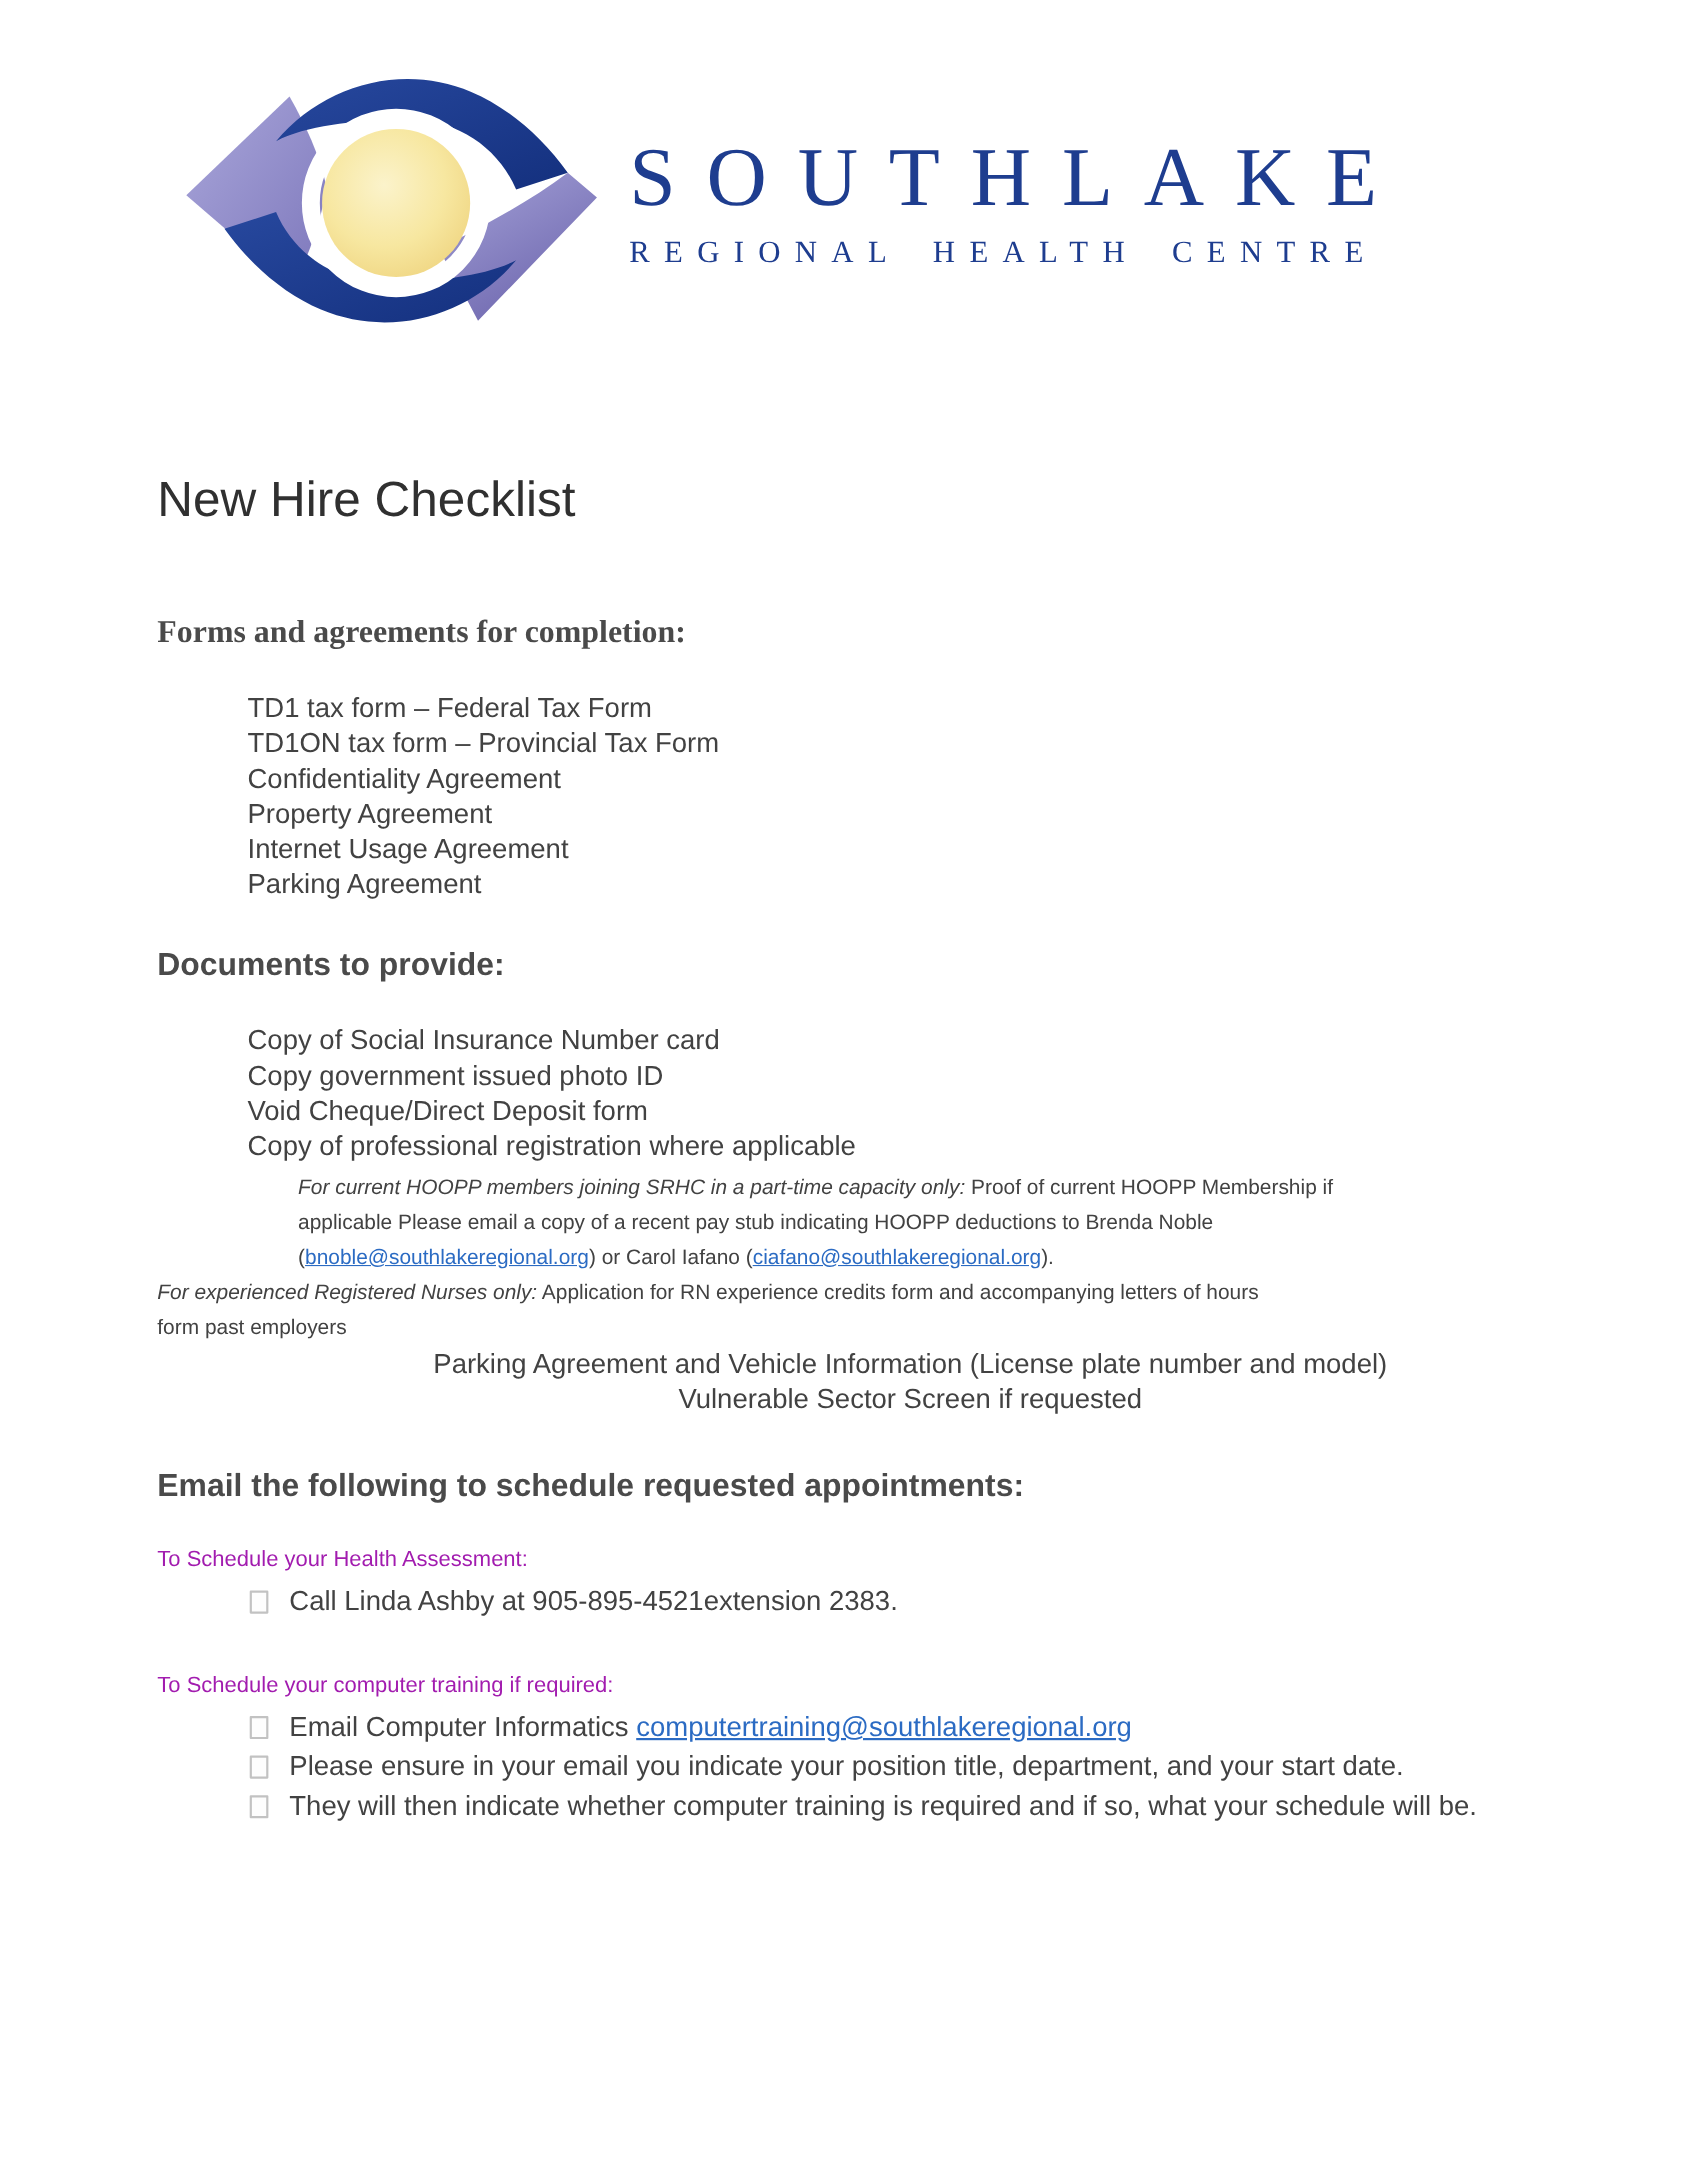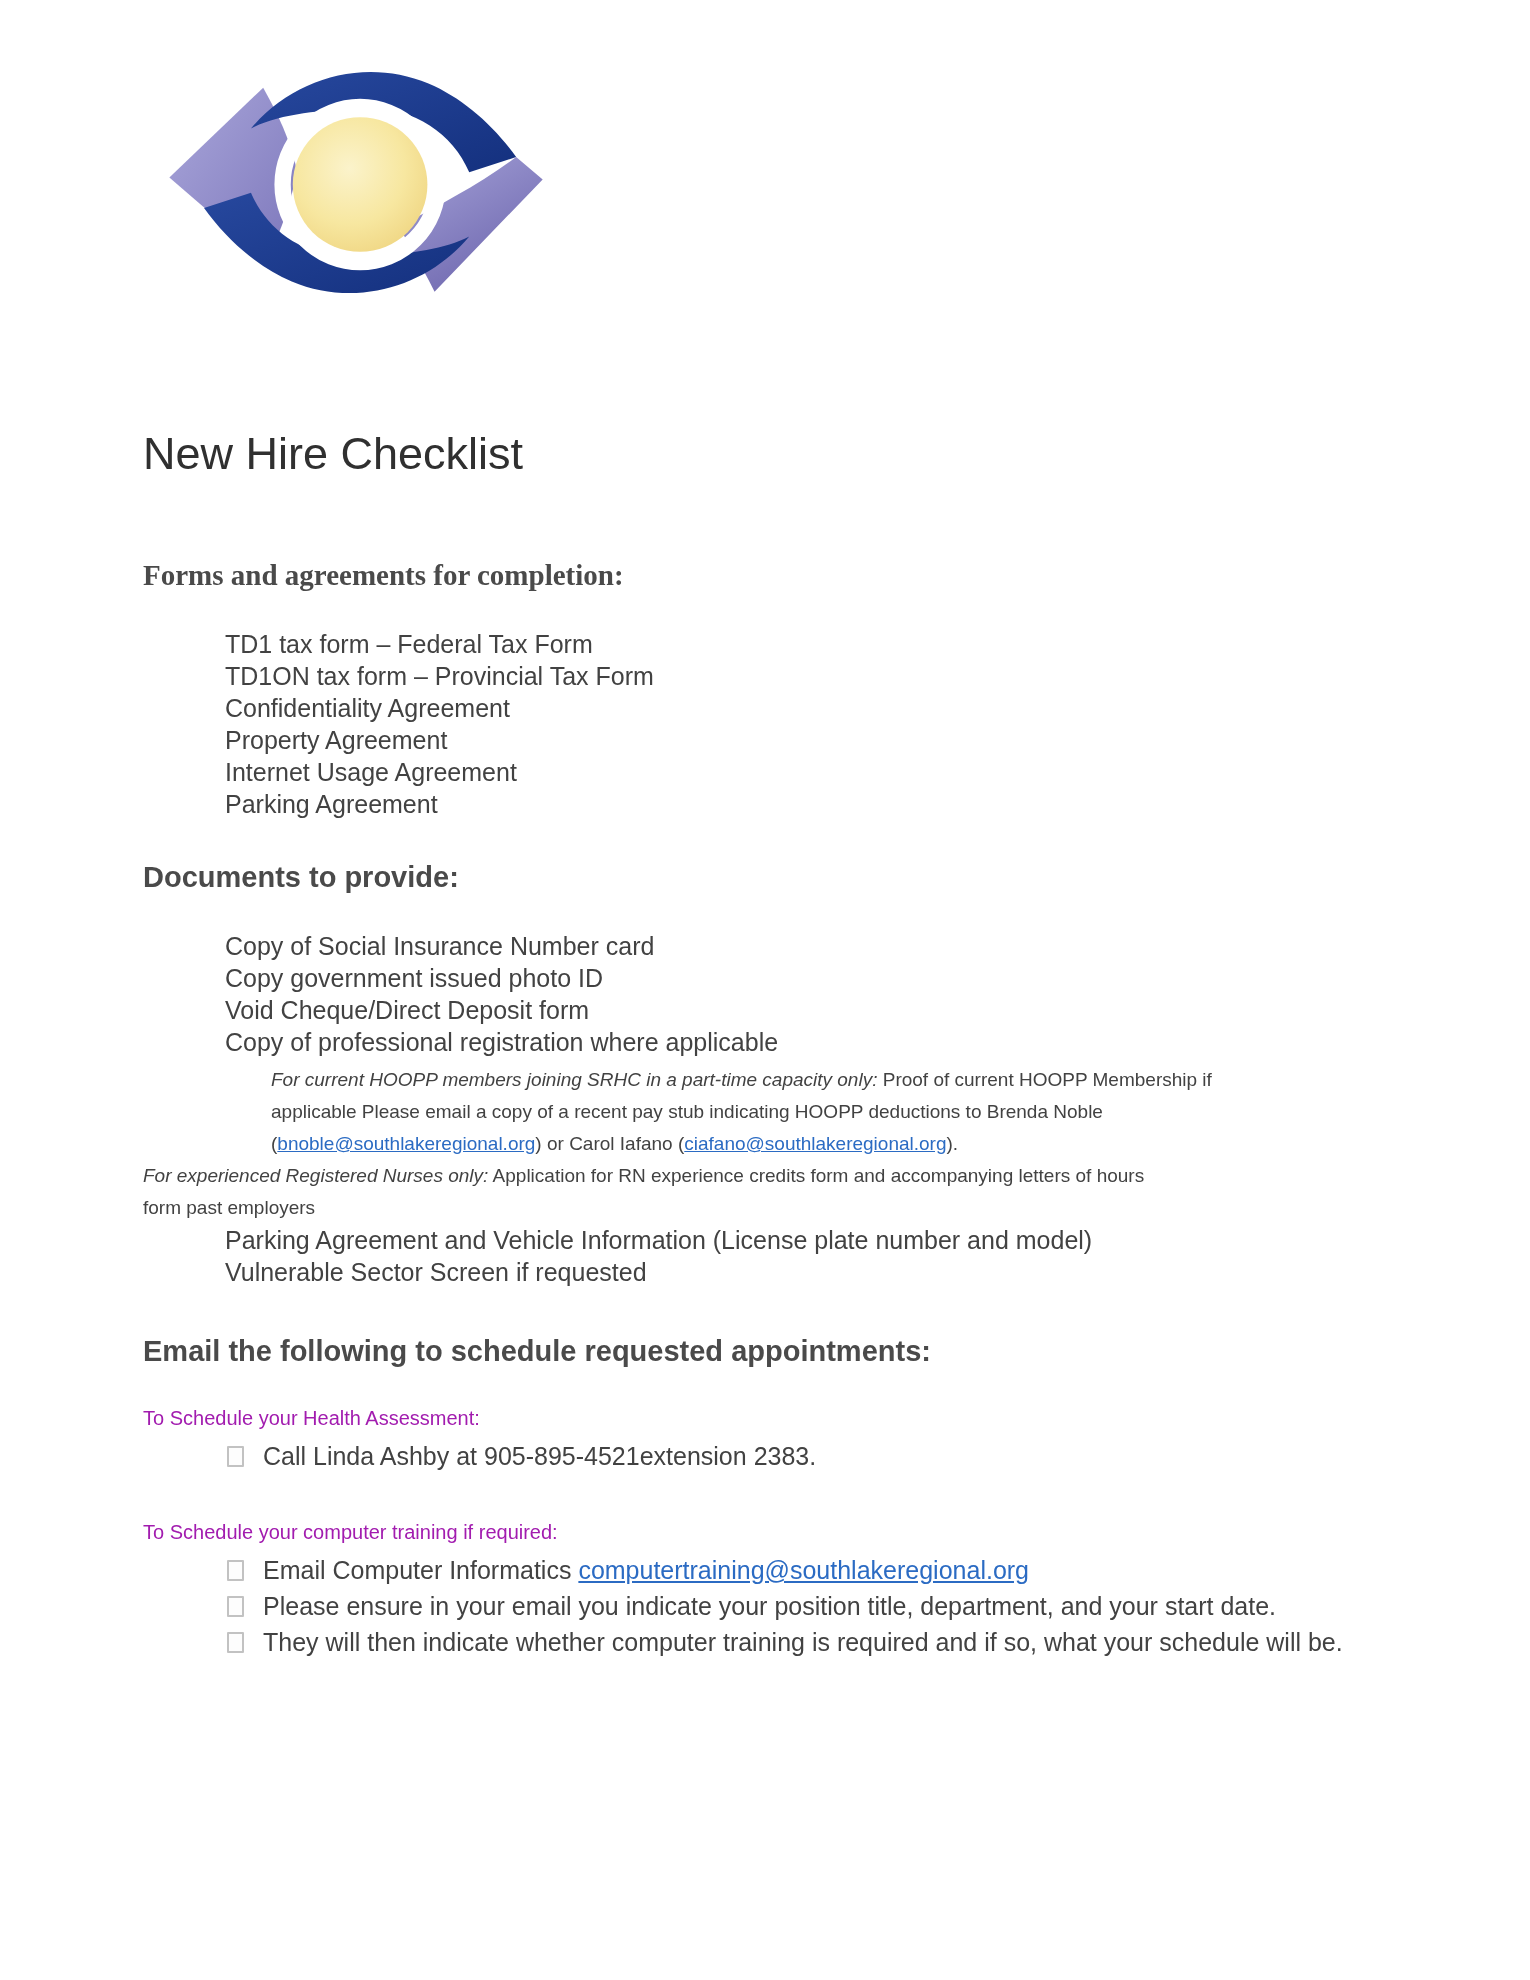--- a/index.html
+++ b/index.html
@@ -109,20 +109,24 @@
           <stop offset="1" stop-color="#eed27c"></stop>
         </radialGradient>
       </defs>
       <path d="M 100,32 L 8,120 L 103,202 C 118,172 128,143 133,113 C 127,84 114,57 100,32 Z" fill="url(#purpleL)"></path>
       <path d="M 348,100 L 374,122 L 268,232 C 256,208 245,190 233,168 C 272,148 315,125 348,100 Z" fill="url(#purpleR)"></path>
       <path d="M 88,72 C 130,22 200,2 262,28 C 295,42 325,68 348,100 L 302,115 C 285,75 245,50 198,52 C 156,54 115,58 88,72 Z" fill="url(#navy)"></path>
       <path d="M 302,178 C 260,228 190,248 128,222 C 95,208 65,182 42,150 L 88,135 C 105,175 145,200 192,198 C 234,196 275,192 302,178 Z" fill="url(#navy)"></path>
       <circle cx="195" cy="127" r="76" fill="none" stroke="#ffffff" stroke-width="16"></circle>
       <circle cx="195" cy="127" r="66" fill="url(#ball)"></circle>
     </svg>
+    <div class="wordmark">
+      <div class="wordmark-title">SOUTHLAKE</div>
+      <div class="wordmark-sub">REGIONAL HEALTH CENTRE</div>
+    </div>
   </div>
 
   <div class="content">
 
     <h1 class="page-title">New Hire Checklist</h1>
 
     <div class="section-heading h-forms">Forms and agreements for completion:</div>
     <div class="plain-list">
       <div class="li">TD1 tax form – Federal Tax Form</div>
       <div class="li">TD1ON tax form – Provincial Tax Form</div>
@@ -141,21 +145,21 @@
     </div>
 
     <p class="indent2 first" style="margin-top:6px; margin-bottom:0;">
       <span class="lead-italic">For current HOOPP members joining SRHC in a part-time capacity only:</span><span> Proof of current HOOPP Membership if applicable Please email a copy of a recent pay stub indicating HOOPP deductions to Brenda Noble (</span><a class="doc-link" href="#">bnoble@southlakeregional.org</a><span>) or Carol Iafano (</span><a class="doc-link" href="#">ciafano@southlakeregional.org</a><span>).</span>
     </p>
 
     <p class="indent2" style="margin:0;">
       <span class="lead-italic">For experienced Registered Nurses only:</span><span> Application for RN experience credits form and accompanying letters of hours form past employers</span>
     </p>
 
-    <div class="plain-list" style="margin-top:0;">
+    <div class="plain-list" style="margin-top:0;text-align:center;">
       <div class="li">Parking Agreement and Vehicle Information (License plate number and model)</div>
       <div class="li">Vulnerable Sector Screen if requested</div>
     </div>
 
     <div class="section-heading h-email">Email the following to schedule requested appointments:</div>
 
     <div class="intro-line">To Schedule your Health Assessment:</div>
     <div class="bullets">
       <div class="bullet-row">
         <span class="checkbox"></span>

